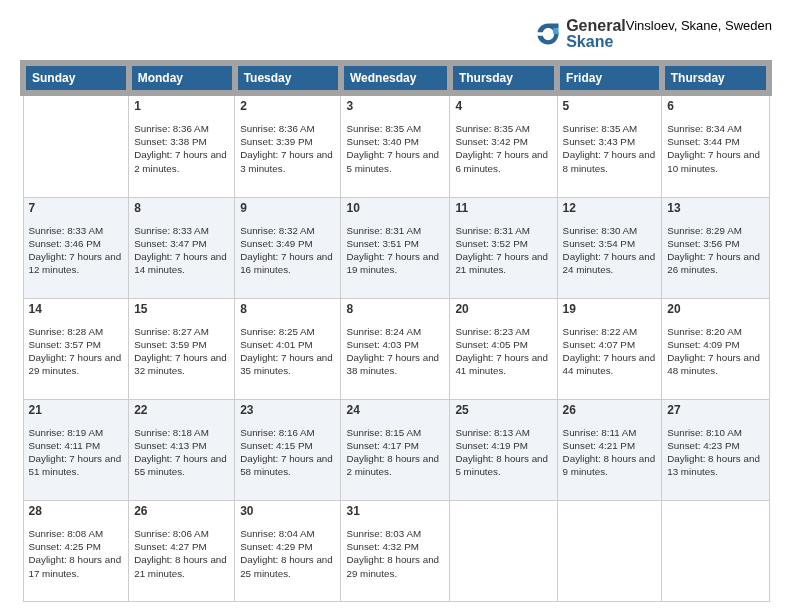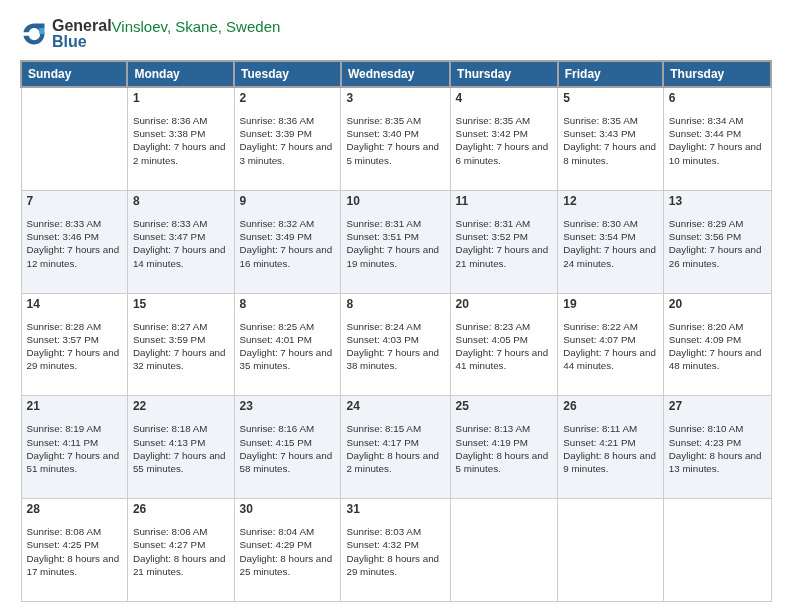--- a/index.html
+++ b/index.html
@@ -12,21 +12,21 @@
     }
     .page {
       width: 792px;
       height: 612px;
       padding: 18px 20px 10px 20px;
       display: flex;
       flex-direction: column;
     }
     .header {
       display: flex;
-      justify-content: flex-start;
+      justify-content: flex-end;
       align-items: flex-start;
       margin-bottom: 10px;
     }
     .logo {
       display: flex;
       align-items: center;
       gap: 0px;
     }
     .logo-text {
       display: flex;
@@ -51,36 +51,36 @@
     .title-block {
       text-align: right;
     }
     .month-title {
       font-size: 32px;
       font-weight: bold;
       color: #222;
       line-height: 1.1;
     }
     .location {
-      font-size: 15px;
-      color: #15803d;
+      font-size: 13px;
+      color: #000000;
     }
     .calendar {
       width: 100%;
       border-collapse: collapse;
       flex: 1;
     }
     .calendar th {
       background-color: #2a6496;
       color: #fff;
       font-size: 12px;
       font-weight: bold;
       text-align: left;
       padding: 5px 6px;
-      border: 2px solid #a3a3a3;
+      border: 6px solid #a3a3a3;
     }
     .calendar td {
       border: 1px solid #ccc;
       vertical-align: top;
       padding: 3px 5px;
       width: 113px;
       min-height: 70px;
       font-size: 10.5px;
       color: #333;
     }
@@ -112,21 +112,21 @@
 <div class="page">
   <div class="header">
     <div class="logo">
       <svg class="logo-icon" viewBox="0 0 32 32">
         <path d="M16 4 C10 4 5 8 4 14 L10 14 C11 11 13 9 16 9 C20 9 23 12 23 16 C23 20 20 23 16 23 C13 23 11 21 10 18 L4 18 C5 24 10 28 16 28 C22.6 28 28 22.6 28 16 C28 9.4 22.6 4 16 4Z" fill="#2a6496"></path>
         <path d="M16 9 L28 9 L28 4 L18 4Z" fill="#2a6496"></path>
         <path d="M22 9 L28 9 L28 16 L22 16Z" fill="#4a9fd4"></path>
       </svg>
       <div class="logo-text">
         <span class="logo-general">General</span>
-        <span class="logo-blue">Blue</span>
+        <span class="logo-blue">Skane</span>
       </div>
     </div>
     <div class="title-block">
       <div class="location">Vinsloev, Skane, Sweden</div>
     </div>
   </div>
 
   <table class="calendar">
     <thead>
       <tr>

